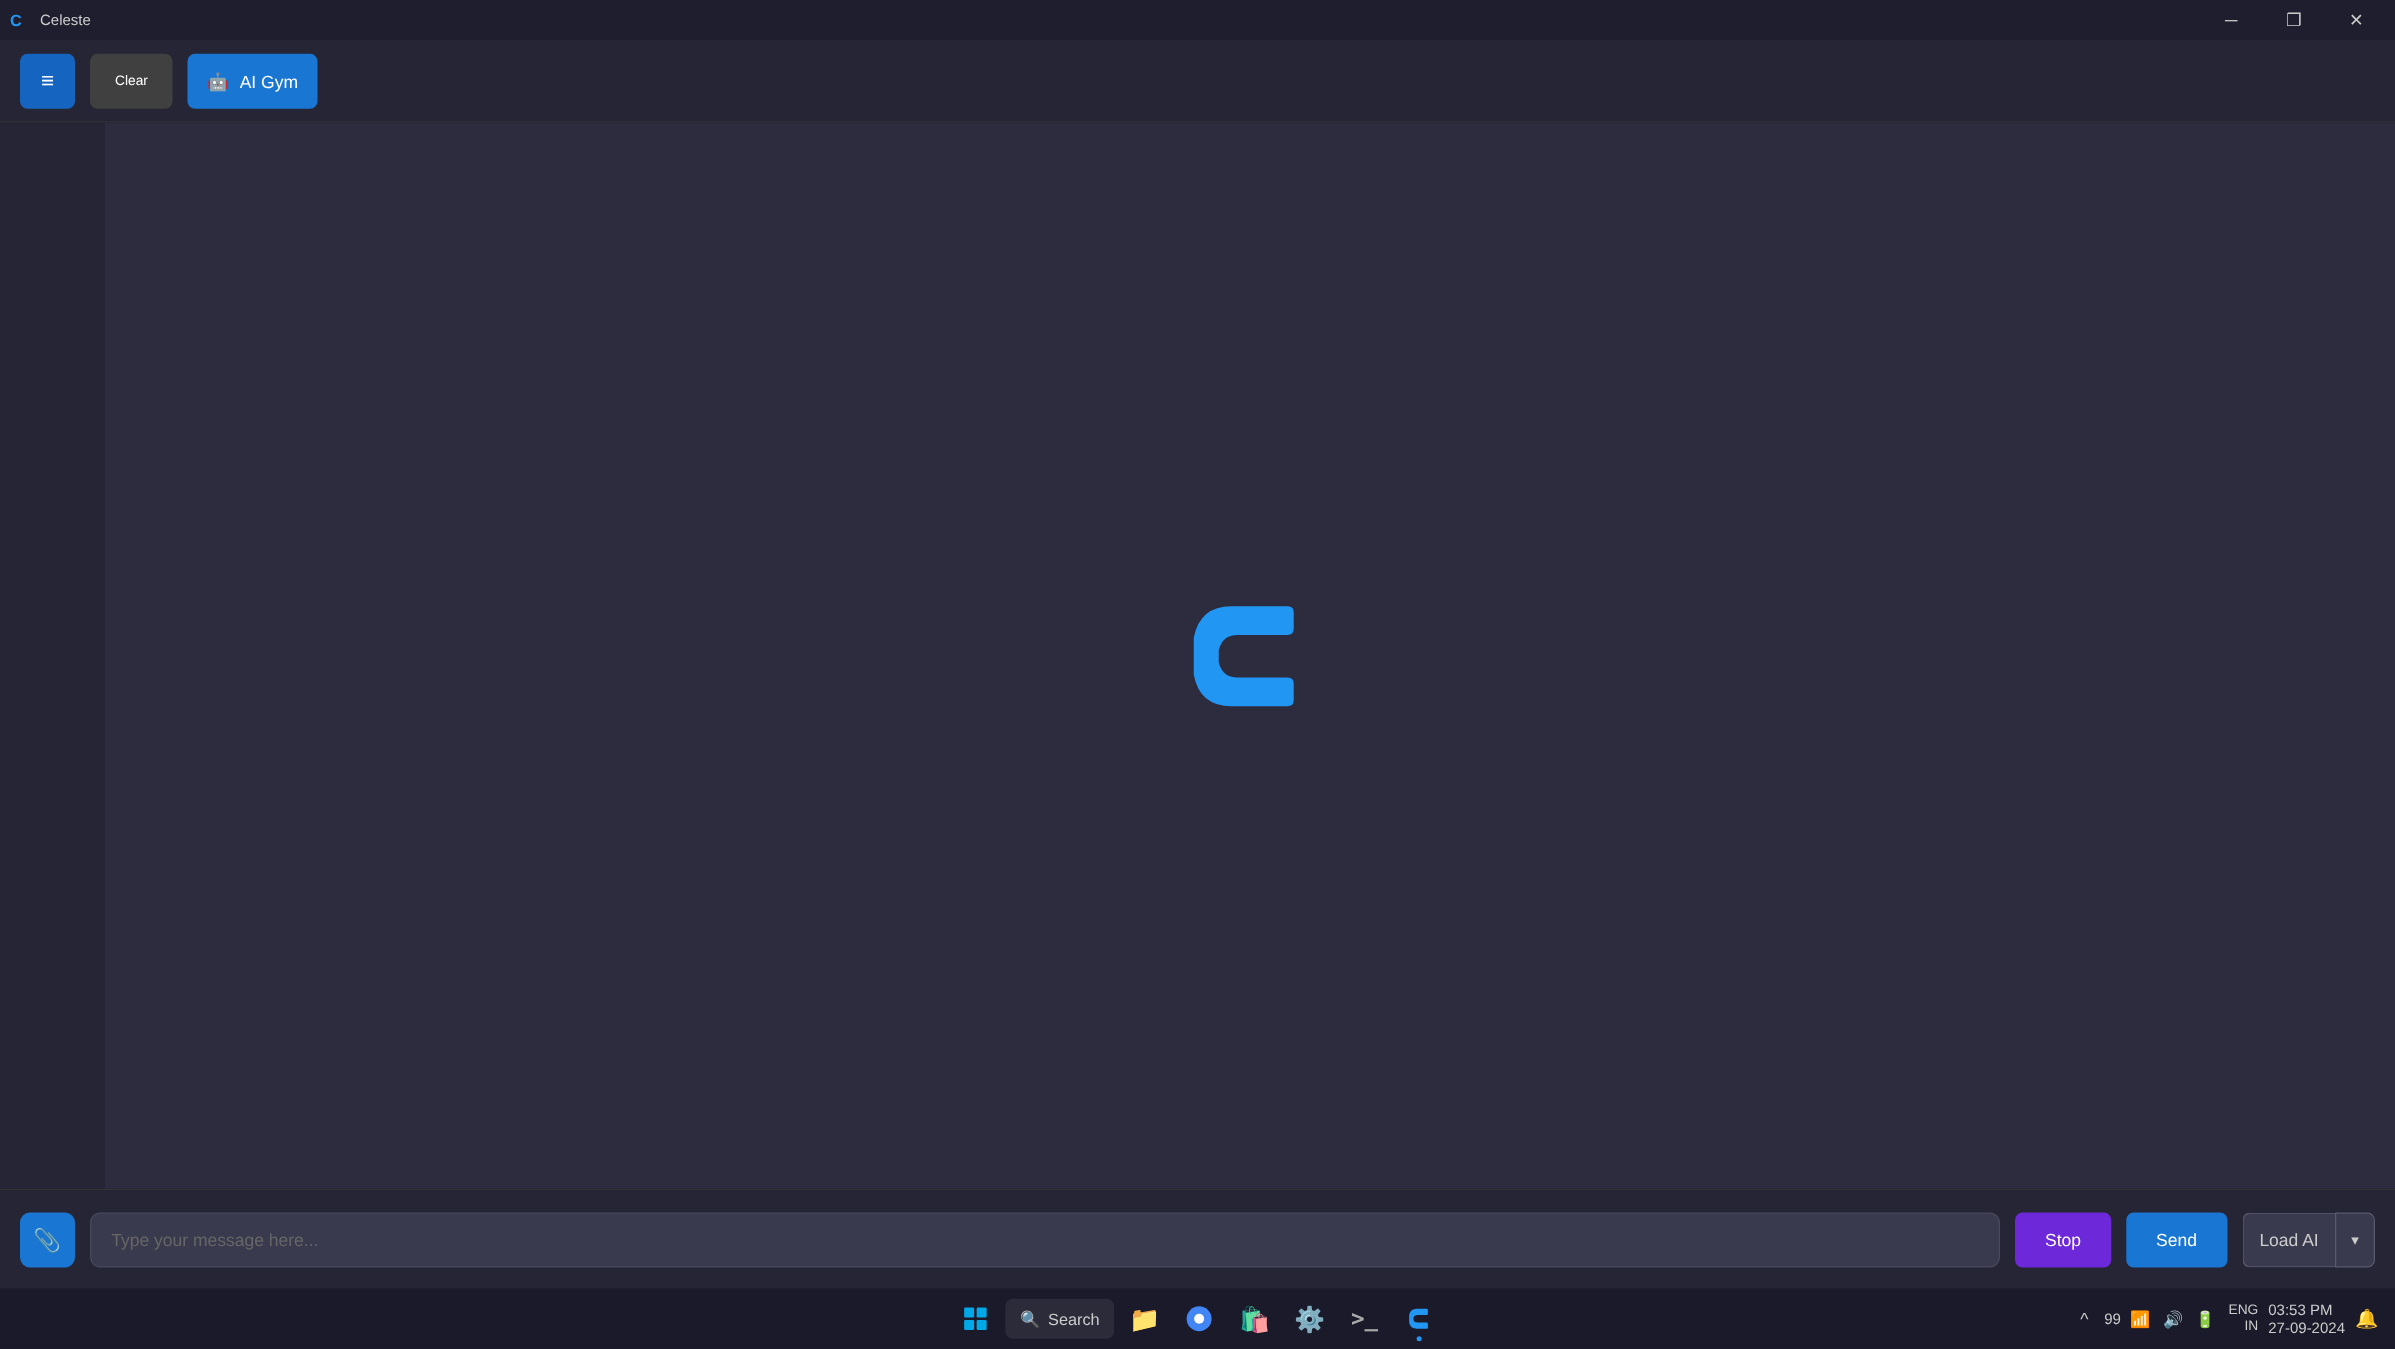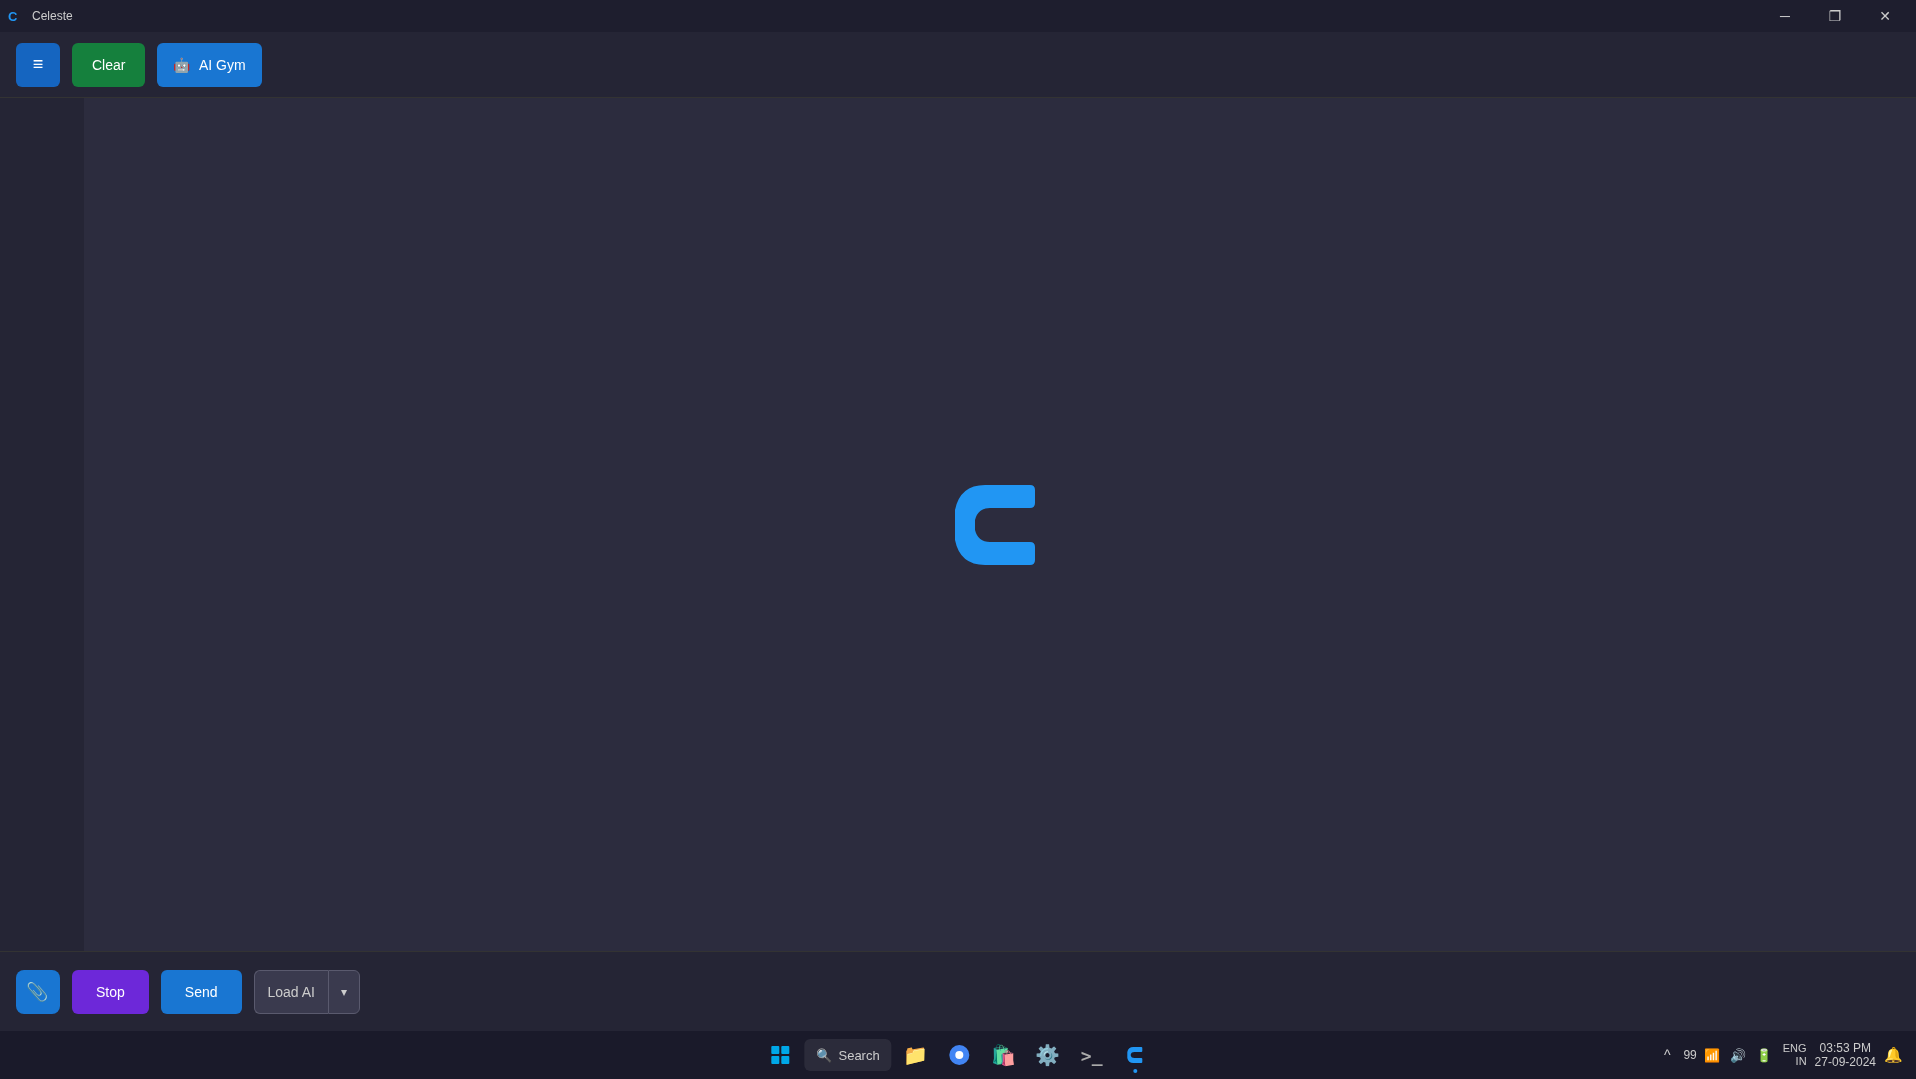--- a/index.html
+++ b/index.html
@@ -77,26 +77,26 @@
       color: white;
       cursor: pointer;
       display: flex;
       align-items: center;
       justify-content: center;
       font-size: 18px;
     }
     .btn-clear {
       height: 44px;
       padding: 0 20px;
-      background: #15803d;
-      border: none;
-      border-radius: 6px;
-      color: white;
-      cursor: pointer;
-      font-size: 14px;
+      background: #404040;
+      border: none;
+      border-radius: 6px;
+      color: white;
+      cursor: pointer;
+      font-size: 11px;
       font-weight: 500;
     }
     .btn-aigym {
       height: 44px;
       padding: 0 16px;
       background: #1976d2;
       border: none;
       border-radius: 6px;
       color: white;
       cursor: pointer;
@@ -307,21 +307,21 @@
       cursor: pointer;
     }
     .system-tray {
       display: flex;
       align-items: center;
       gap: 6px;
     }
     .clock-area {
       display: flex;
       flex-direction: column;
-      align-items: center;
+      align-items: flex-start;
       cursor: pointer;
     }
     .clock-time {
       color: #ccc;
       font-size: 12px;
     }
     .clock-date {
       color: #ccc;
       font-size: 12px;
     }
@@ -394,20 +394,21 @@
         <path d="M95,15 Q95,10 90,10 L45,10 Q20,10 15,35 L15,65 Q20,90 45,90 L90,90 Q95,90 95,85 L95,72 Q95,67 90,67 L50,67 Q38,67 35,55 L35,45 Q38,33 50,33 L90,33 Q95,33 95,28 Z" fill="#2196f3"></path>
       </svg>
     </div>
   </div>
 </div>
 
 <div class="input-area">
   <button class="attach-btn">
     <span>📎</span>
   </button>
+  <input type="text" class="message-input" placeholder="Type your message here..." style="">
   <button class="btn-stop">Stop</button>
   <button class="btn-send">Send</button>
   <div class="load-ai-group">
     <button class="btn-load-ai">Load AI</button>
     <button class="btn-load-ai-chevron">▾</button>
   </div>
 </div>
 
 <div class="taskbar">
   <div class="taskbar-center">

